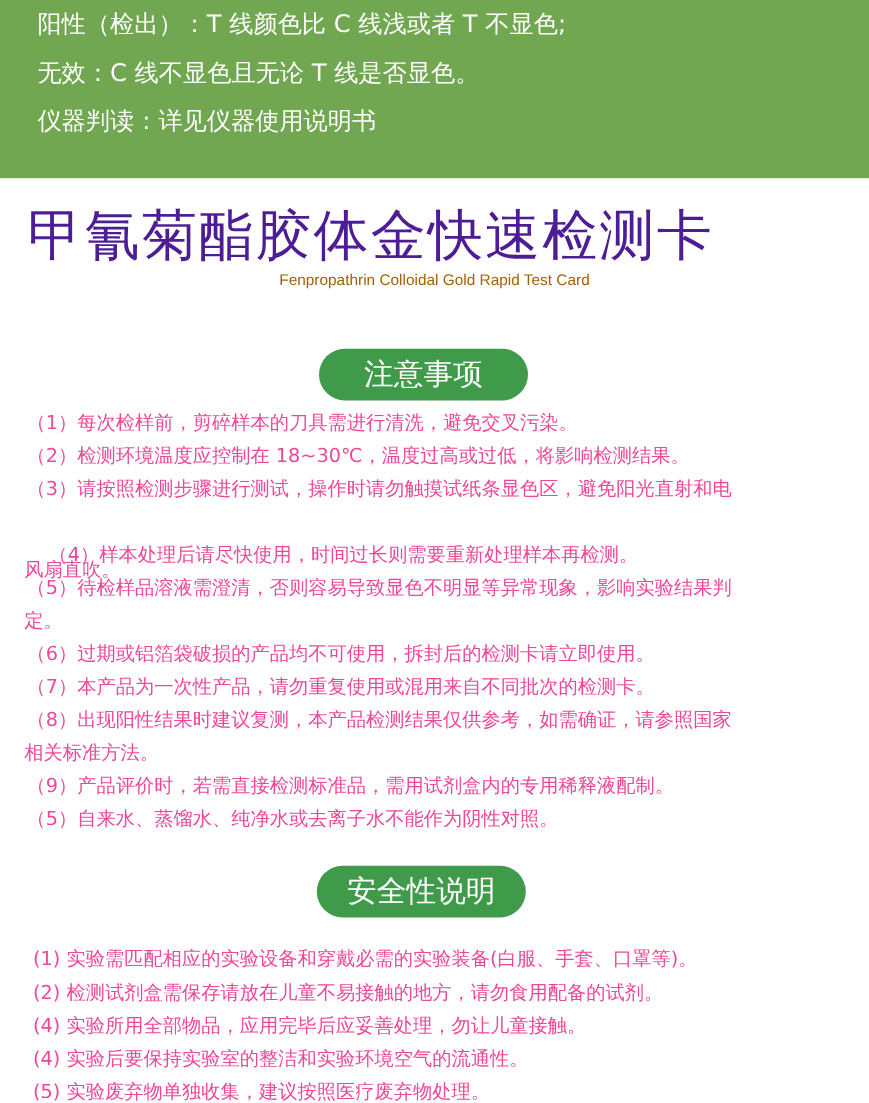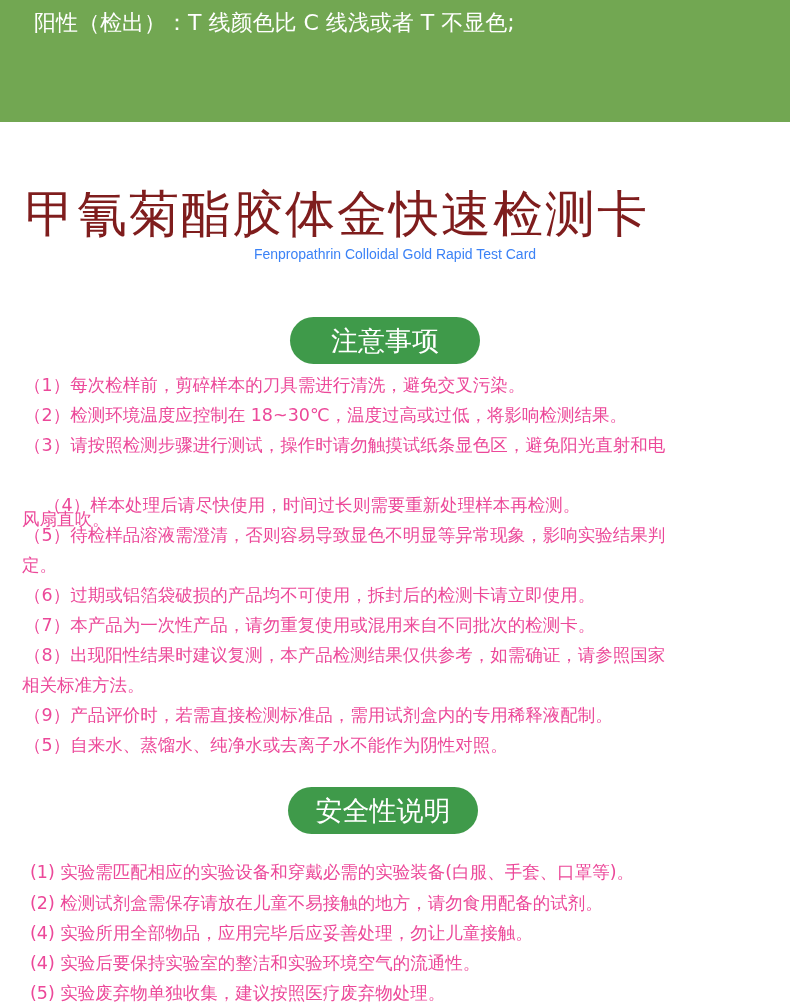--- a/index.html
+++ b/index.html
@@ -1,28 +1,30 @@
 <!DOCTYPE html>
 <html><head>
 <meta charset="utf-8">
 <style>
   html, body { margin:0; padding:0; }
   body { width:790px; height:1003px; overflow:hidden; background:#ffffff; font-family:"DejaVu Sans", "Liberation Sans", sans-serif; }
-  .top-band { position:absolute; left:0; top:0; width:790px; height:122px; background:#72a752; }
+  .top-band { position:absolute; left:0; top:0; width:790px; height:162px; background:#72a752; }
   .top-line { position:absolute; left:34px; color:#ffffff; font-size:22px; line-height:30px; white-space:nowrap; }
-  .title { position:absolute; left:0; width:674px; top:182px; text-align:center; color:#7f1d1d; font-size:50px; line-height:64px; letter-spacing:2px; }
-  .subtitle { position:absolute; left:0; width:790px; top:244px; text-align:center; color:#3b82f6; font-size:14px; line-height:20px; font-family:"Liberation Sans", sans-serif; }
+  .title { position:absolute; left:0; width:674px; top:182px; text-align:center; color:#4c1d95; font-size:50px; line-height:64px; letter-spacing:2px; }
+  .subtitle { position:absolute; left:0; width:790px; top:244px; text-align:center; color:#a16207; font-size:14px; line-height:20px; font-family:"Liberation Sans", sans-serif; }
   .pill { position:absolute; background:#3f9a4a; color:#ffffff; border-radius:24px; text-align:center; font-size:27px; }
   .item { position:absolute; left:24px; width:746px; color:#ec4899; font-size:17.5px; line-height:30px; }
 </style>
 </head>
 <body>
 
 <div class="top-band">
   <div class="top-line" style="top:8px;">阳性（检出）：T 线颜色比 C 线浅或者 T 不显色;</div>
+  <div class="top-line" style="top:53px;">无效：C 线不显色且无论 T 线是否显色。</div>
+  <div class="top-line" style="top:96px;">仪器判读：详见仪器使用说明书</div>
 </div>
 
 <div class="title">甲氰菊酯胶体金快速检测卡</div>
 <div class="subtitle">Fenpropathrin Colloidal Gold Rapid Test Card</div>
 
 <div class="pill" style="left:290px; top:293px; width:190px; height:47px; line-height:47px;margin-top:24px;">注意事项</div>
 
 <div>
   <div class="item" style="top:370px;">（1）每次检样前，剪碎样本的刀具需进行清洗，避免交叉污染。</div>
   <div class="item" style="top:400px;">（2）检测环境温度应控制在 18~30℃，温度过高或过低，将影响检测结果。</div>

